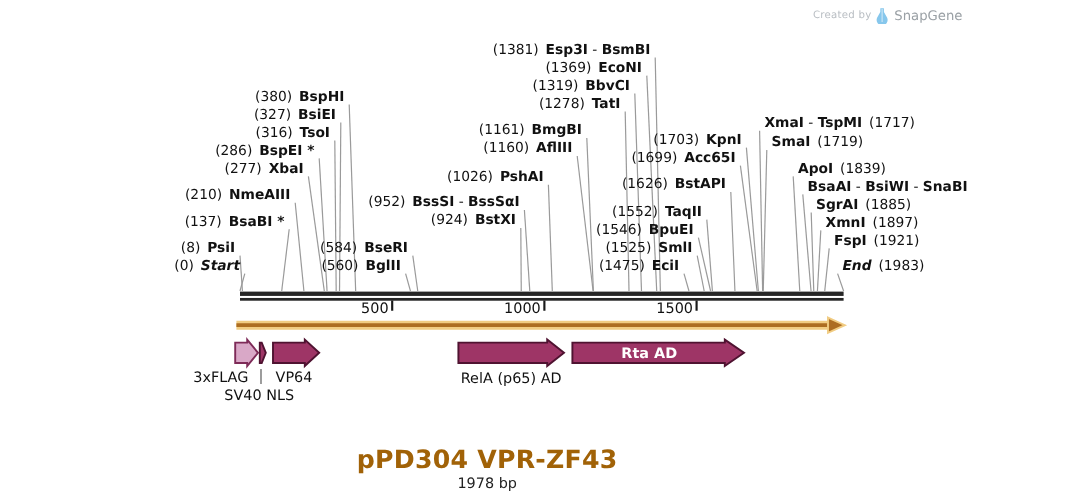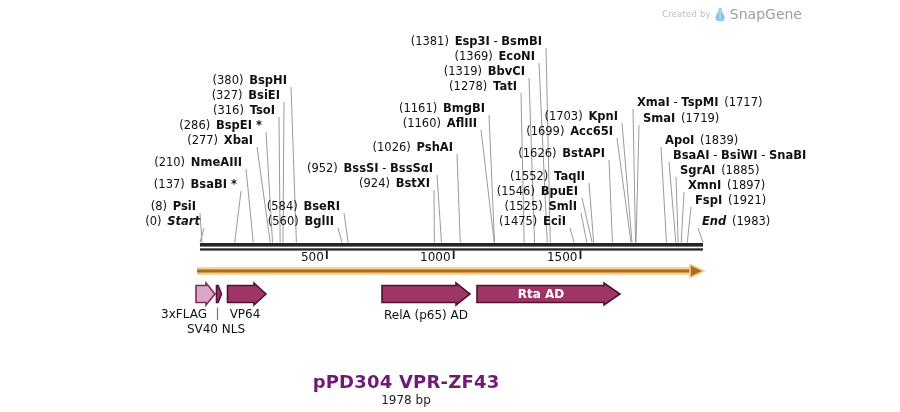--- a/index.html
+++ b/index.html
@@ -1,24 +1,24 @@
 <!DOCTYPE html>
 <html><head>
 <meta charset="utf-8">
 <style>
   html,body{margin:0;padding:0;background:#fff;}
   .stage{position:relative;width:812px;height:412px;background:#ffffff;overflow:hidden;
          font-family:"DejaVu Sans",sans-serif;text-decoration:underline;}
   .brand{position:absolute;top:6px;right:10px;display:flex;align-items:center;gap:4px;}
   .brand .created{font-size:8.5px;color:#b9bec3;letter-spacing:.2px;}
-  .brand .bname{font-size:14px;color:#9aa0a5;font-weight:500;}
+  .brand .bname{font-size:11px;color:#9aa0a5;font-weight:500;}
   .brand svg{display:block;}
   #map-svg{position:absolute;left:0;top:0;}
   .titleblock{position:absolute;left:0;right:0;top:371px;text-align:center;}
-  .titleblock .t{font-size:18px;font-weight:bold;color:#701a75;letter-spacing:.2px;}
+  .titleblock .t{font-size:21px;font-weight:bold;color:#a16207;letter-spacing:.2px;}
   .titleblock .s{font-size:12px;color:#222;margin-top:1px;}
 </style>
 </head>
 <body>
 
 <div class="stage">
 
   <div class="brand">
     <span class="created">Created by</span>
     <svg width="11" height="14" viewBox="0 0 11 14">

